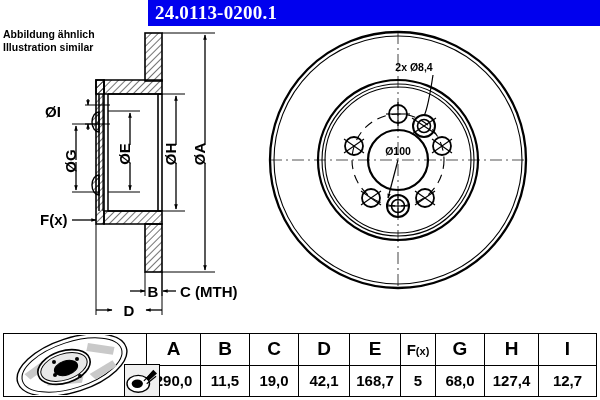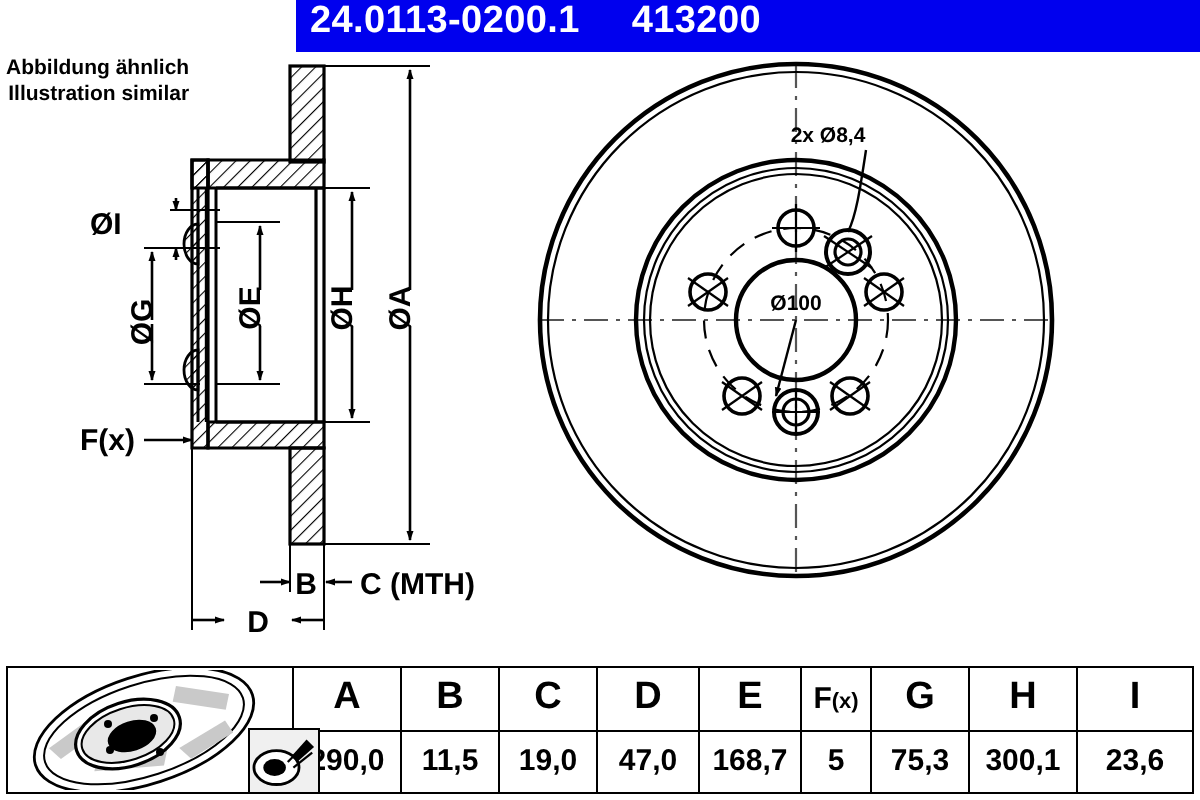--- a/index.html
+++ b/index.html
@@ -22,38 +22,38 @@
     left: 148px;
     top: 0;
     width: 452px;
     height: 26px;
     background: #0000ee;
     color: #ffffff;
     font-size: 19px;
     font-weight: bold;
     letter-spacing: 0.2px;
     display: flex;
-    align-items: flex-start;
+    align-items: center;
     box-sizing: border-box;
     padding-left: 7px;
+    font-family: Liberation Serif, serif;
   }
   #titlebar .tnum { white-space: pre; }
   #titlebar .tgap { display: inline-block; width: 26px; }
 
   
   #note {
     position: absolute;
     left: 3px;
     top: 28px;
     font-size: 10.5px;
     font-weight: bold;
     line-height: 12.5px;
     color: #000;
     white-space: pre-line;
-    text-align: right;
   }
 
   
   #drawing {
     position: absolute;
     left: 0;
     top: 0;
     width: 600px;
     height: 330px;
   }
@@ -111,21 +111,20 @@
   }
 </style>
 </head>
 <body>
 
 <div id="page">
 
   <div id="titlebar">
     <span class="tnum">24.0113-0200.1</span>
     <span class="tgap"></span>
-    <span class="tnum">413200</span>
   </div>
 
   <div id="note">Abbildung ähnlich
 Illustration similar</div>
 
   <svg id="drawing" viewBox="0 0 600 330">
     <defs>
       <pattern id="hatch" width="5" height="5" patternTransform="rotate(45)" patternUnits="userSpaceOnUse">
         <line x1="0" y1="0" x2="0" y2="5" stroke="#000" stroke-width="1.1"></line>
       </pattern>
@@ -358,23 +357,23 @@
       <th style="width:50px;">E</th>
       <th class="fxhead" style="width:34px;"><span>F</span><span class="sub">(x)</span></th>
       <th style="width:48px;">G</th>
       <th style="width:53px;">H</th>
       <th>I</th>
     </tr>
     <tr>
       <td class="val">290,0</td>
       <td class="val">11,5</td>
       <td class="val">19,0</td>
-      <td class="val">47,0</td>
+      <td class="val">42,1</td>
       <td class="val">168,7</td>
       <td class="val">5</td>
-      <td class="val">75,3</td>
-      <td class="val">300,1</td>
-      <td class="val">23,6</td>
+      <td class="val">68,0</td>
+      <td class="val">127,4</td>
+      <td class="val">12,7</td>
     </tr>
   </tbody>
     </table>
 
 </div>
 
 </body></html>

